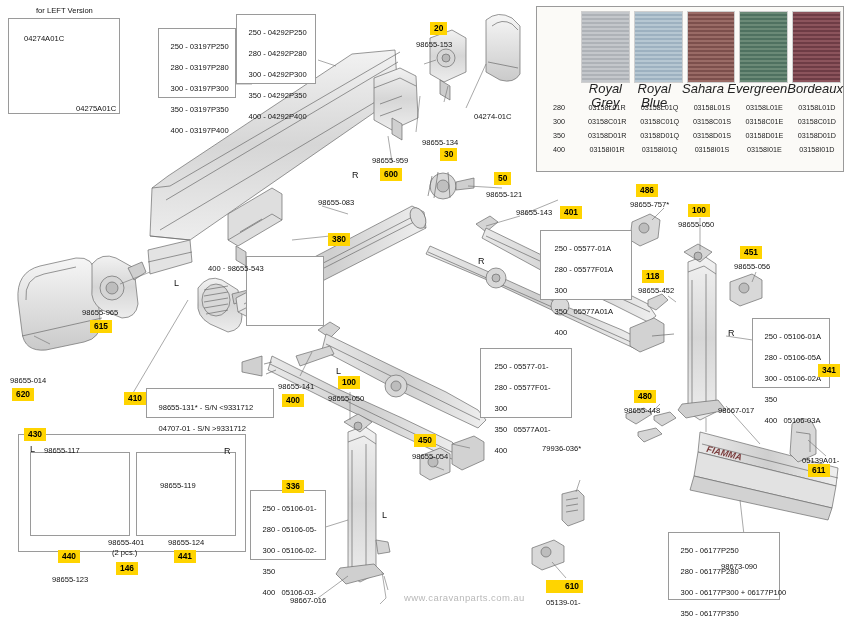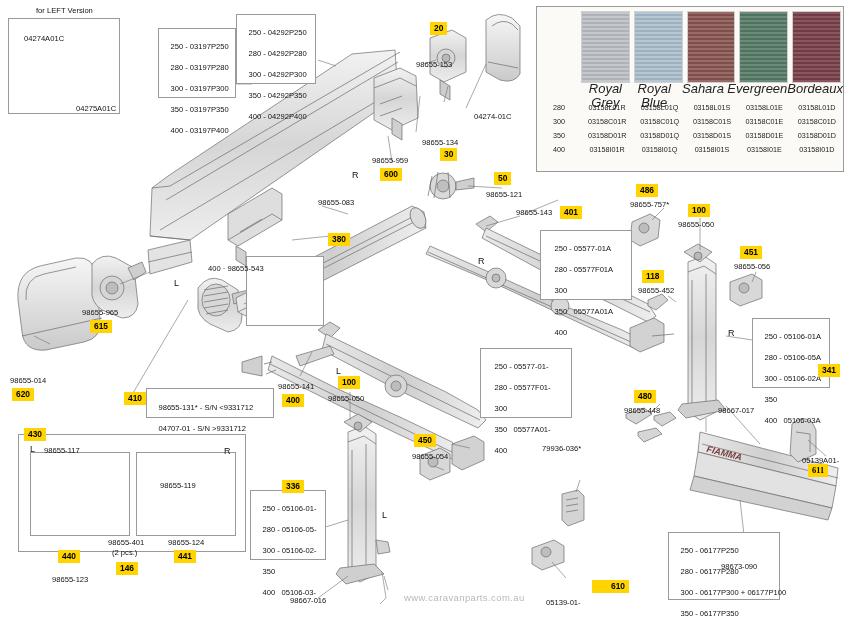--- a/index.html
+++ b/index.html
@@ -390,21 +390,21 @@
   <div class="box" style="left:146px;top:388px;width:128px;height:30px;"></div>
   <div class="pn" style="left:150px;top:392px;">
     <span>98655-131* - S/N &lt;9331712</span><br>
     <span>04707-01 - S/N &gt;9331712</span>
   </div>
 
   <div class="box" style="left:18px;top:434px;width:228px;height:118px;"></div>
   <div class="box" style="left:30px;top:452px;width:100px;height:84px;"></div>
   <div class="box" style="left:136px;top:452px;width:100px;height:84px;"></div>
 
-  <div class="pn" style="left:416px;top:40px;margin-top:20px;">98655-153</div>
+  <div class="pn" style="left:416px;top:40px;">98655-153</div>
   <div class="pn" style="left:422px;top:138px;">98655-134</div>
   <div class="pn" style="left:474px;top:112px;">04274-01C</div>
   <div class="pn" style="left:372px;top:156px;">98655-959</div>
   <div class="pn" style="left:318px;top:198px;">98655-083</div>
   <div class="pn" style="left:208px;top:264px;">400 · 98655-543</div>
   <div class="pn" style="left:486px;top:190px;">98655-121</div>
   <div class="pn" style="left:516px;top:208px;">98655-143</div>
   <div class="pn" style="left:630px;top:200px;">98655-757*</div>
   <div class="pn" style="left:678px;top:220px;">98655-050</div>
   <div class="pn" style="left:734px;top:262px;">98655-056</div>
@@ -448,25 +448,25 @@
   <div class="tag" style="left:740px;top:246px;">451</div>
   <div class="tag" style="left:642px;top:270px;">118</div>
   <div class="tag" style="left:90px;top:320px;">615</div>
   <div class="tag" style="left:12px;top:388px;">620</div>
   <div class="tag" style="left:124px;top:392px;">410</div>
   <div class="tag" style="left:282px;top:394px;">400</div>
   <div class="tag" style="left:338px;top:376px;">100</div>
   <div class="tag" style="left:414px;top:434px;">450</div>
   <div class="tag" style="left:634px;top:390px;">480</div>
   <div class="tag" style="left:818px;top:364px;">341</div>
-  <div class="tag" style="left:808px;top:464px;font-family:Liberation Serif, serif;">611</div>
+  <div class="tag" style="left:808px;top:464px;">611</div>
   <div class="tag" style="left:24px;top:428px;">430</div>
   <div class="tag" style="left:58px;top:550px;">440</div>
   <div class="tag" style="left:116px;top:562px;">146</div>
   <div class="tag" style="left:174px;top:550px;">441</div>
   <div class="tag" style="left:282px;top:480px;">336</div>
-  <div class="tag" style="left:592px;top:580px;padding-left:19px;">610</div>
+  <div class="tag" style="left:546px;top:580px;padding-left:19px;">610</div>
 
   <div class="txt" style="left:708px;top:444px;font-style:italic;font-weight:bold;font-size:9px;color:#7a3b3b;transform:rotate(14deg);transform-origin:left top;">FIAMMA</div>
 
   <div class="wm" style="left:404px;top:592px;">www.caravanparts.com.au</div>
 
 </div>
 
 </body></html>

